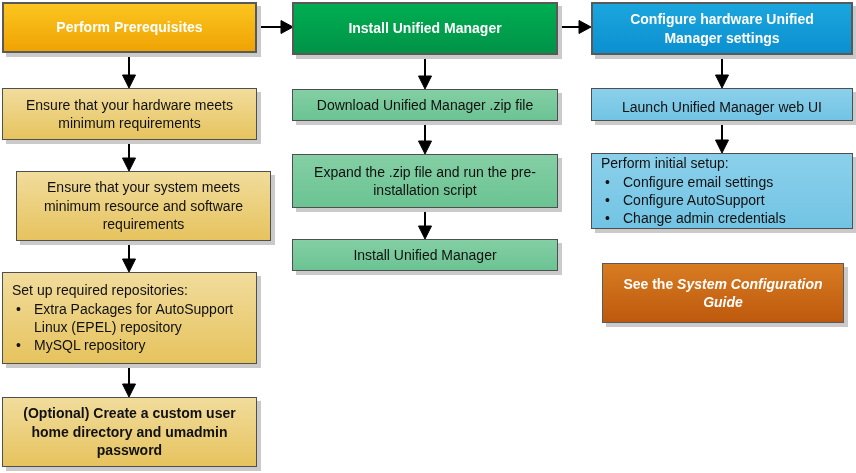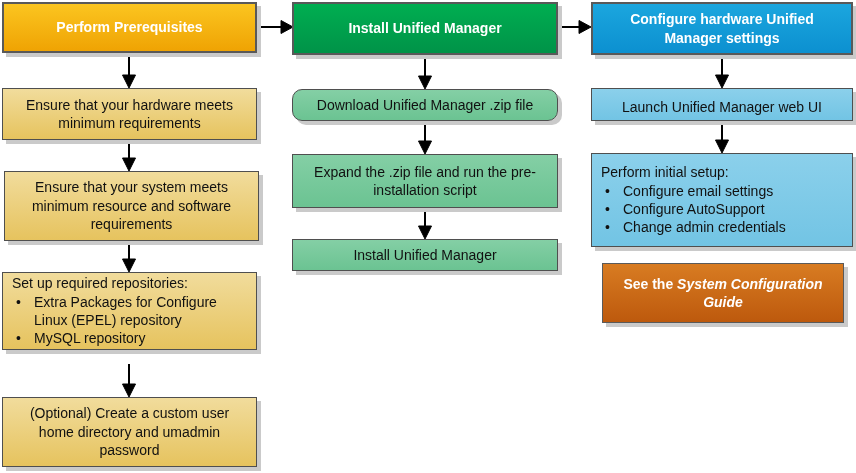--- a/index.html
+++ b/index.html
@@ -113,65 +113,65 @@
   </svg>
 
   <div class="box header gold" style="left:2px; top:2px; width:255px; height:51px;">
     <span>Perform Prerequisites</span>
   </div>
 
   <div class="box step yellow" style="left:2px; top:88px; width:255px; height:52px;">
     <span>Ensure that your hardware meets minimum requirements</span>
   </div>
 
-  <div class="box step yellow" style="left:4px; top:171px; width:255px; height:70px;justify-content:center;">
+  <div class="box step yellow" style="left:16px; top:171px; width:255px; height:70px;justify-content:center;">
     <span>Ensure that your system meets minimum resource and software requirements</span>
   </div>
 
-  <div class="box step yellow list" style="left:2px; top:272px; width:255px; height:78px;">
+  <div class="box step yellow list" style="left:2px; top:272px; width:255px; height:92px;">
     <div>Set up required repositories:</div>
     <div class="bullet-row">
       <span class="bullet-dot">•</span>
-      <span class="bullet-text">Extra Packages for Configure Linux (EPEL) repository</span>
+      <span class="bullet-text">Extra Packages for AutoSupport Linux (EPEL) repository</span>
     </div>
     <div class="bullet-row">
       <span class="bullet-dot">•</span>
       <span class="bullet-text">MySQL repository</span>
     </div>
   </div>
 
-  <div class="box step yellow" style="left:2px; top:397px; width:255px; height:70px;">
+  <div class="box step yellow" style="left:2px; top:397px; width:255px; height:70px;font-weight:bold;">
     <span>(Optional) Create a custom user home directory and umadmin password</span>
   </div>
 
   <div class="box header greenhdr" style="left:292px; top:2px; width:266px; height:53px;">
     <span>Install Unified Manager</span>
   </div>
 
-  <div class="box step lgreen" style="left:292px; top:89px; width:266px; height:32px;border-radius:10px;">
+  <div class="box step lgreen" style="left:292px; top:89px; width:266px; height:32px;">
     <span>Download Unified Manager .zip file</span>
   </div>
 
   <div class="box step lgreen" style="left:292px; top:154px; width:266px; height:54px;align-items:center;">
     <span>Expand the .zip file and run the pre-installation script</span>
   </div>
 
   <div class="box step lgreen" style="left:292px; top:239px; width:266px; height:32px;">
     <span>Install Unified Manager</span>
   </div>
 
   <div class="box header bluehdr" style="left:591px; top:2px; width:262px; height:53px;">
     <span>Configure hardware Unified Manager settings</span>
   </div>
 
   <div class="box step lblue" style="left:591px; top:88px; width:262px; height:33px;">
     <span>Launch Unified Manager web UI</span>
   </div>
 
-  <div class="box step lblue list" style="left:591px; top:153px; width:262px; height:94px;">
+  <div class="box step lblue list" style="left:591px; top:153px; width:262px; height:76px;">
     <div>Perform initial setup:</div>
     <div class="bullet-row">
       <span class="bullet-dot">•</span>
       <span class="bullet-text">Configure email settings</span>
     </div>
     <div class="bullet-row">
       <span class="bullet-dot">•</span>
       <span class="bullet-text">Configure AutoSupport</span>
     </div>
     <div class="bullet-row">

